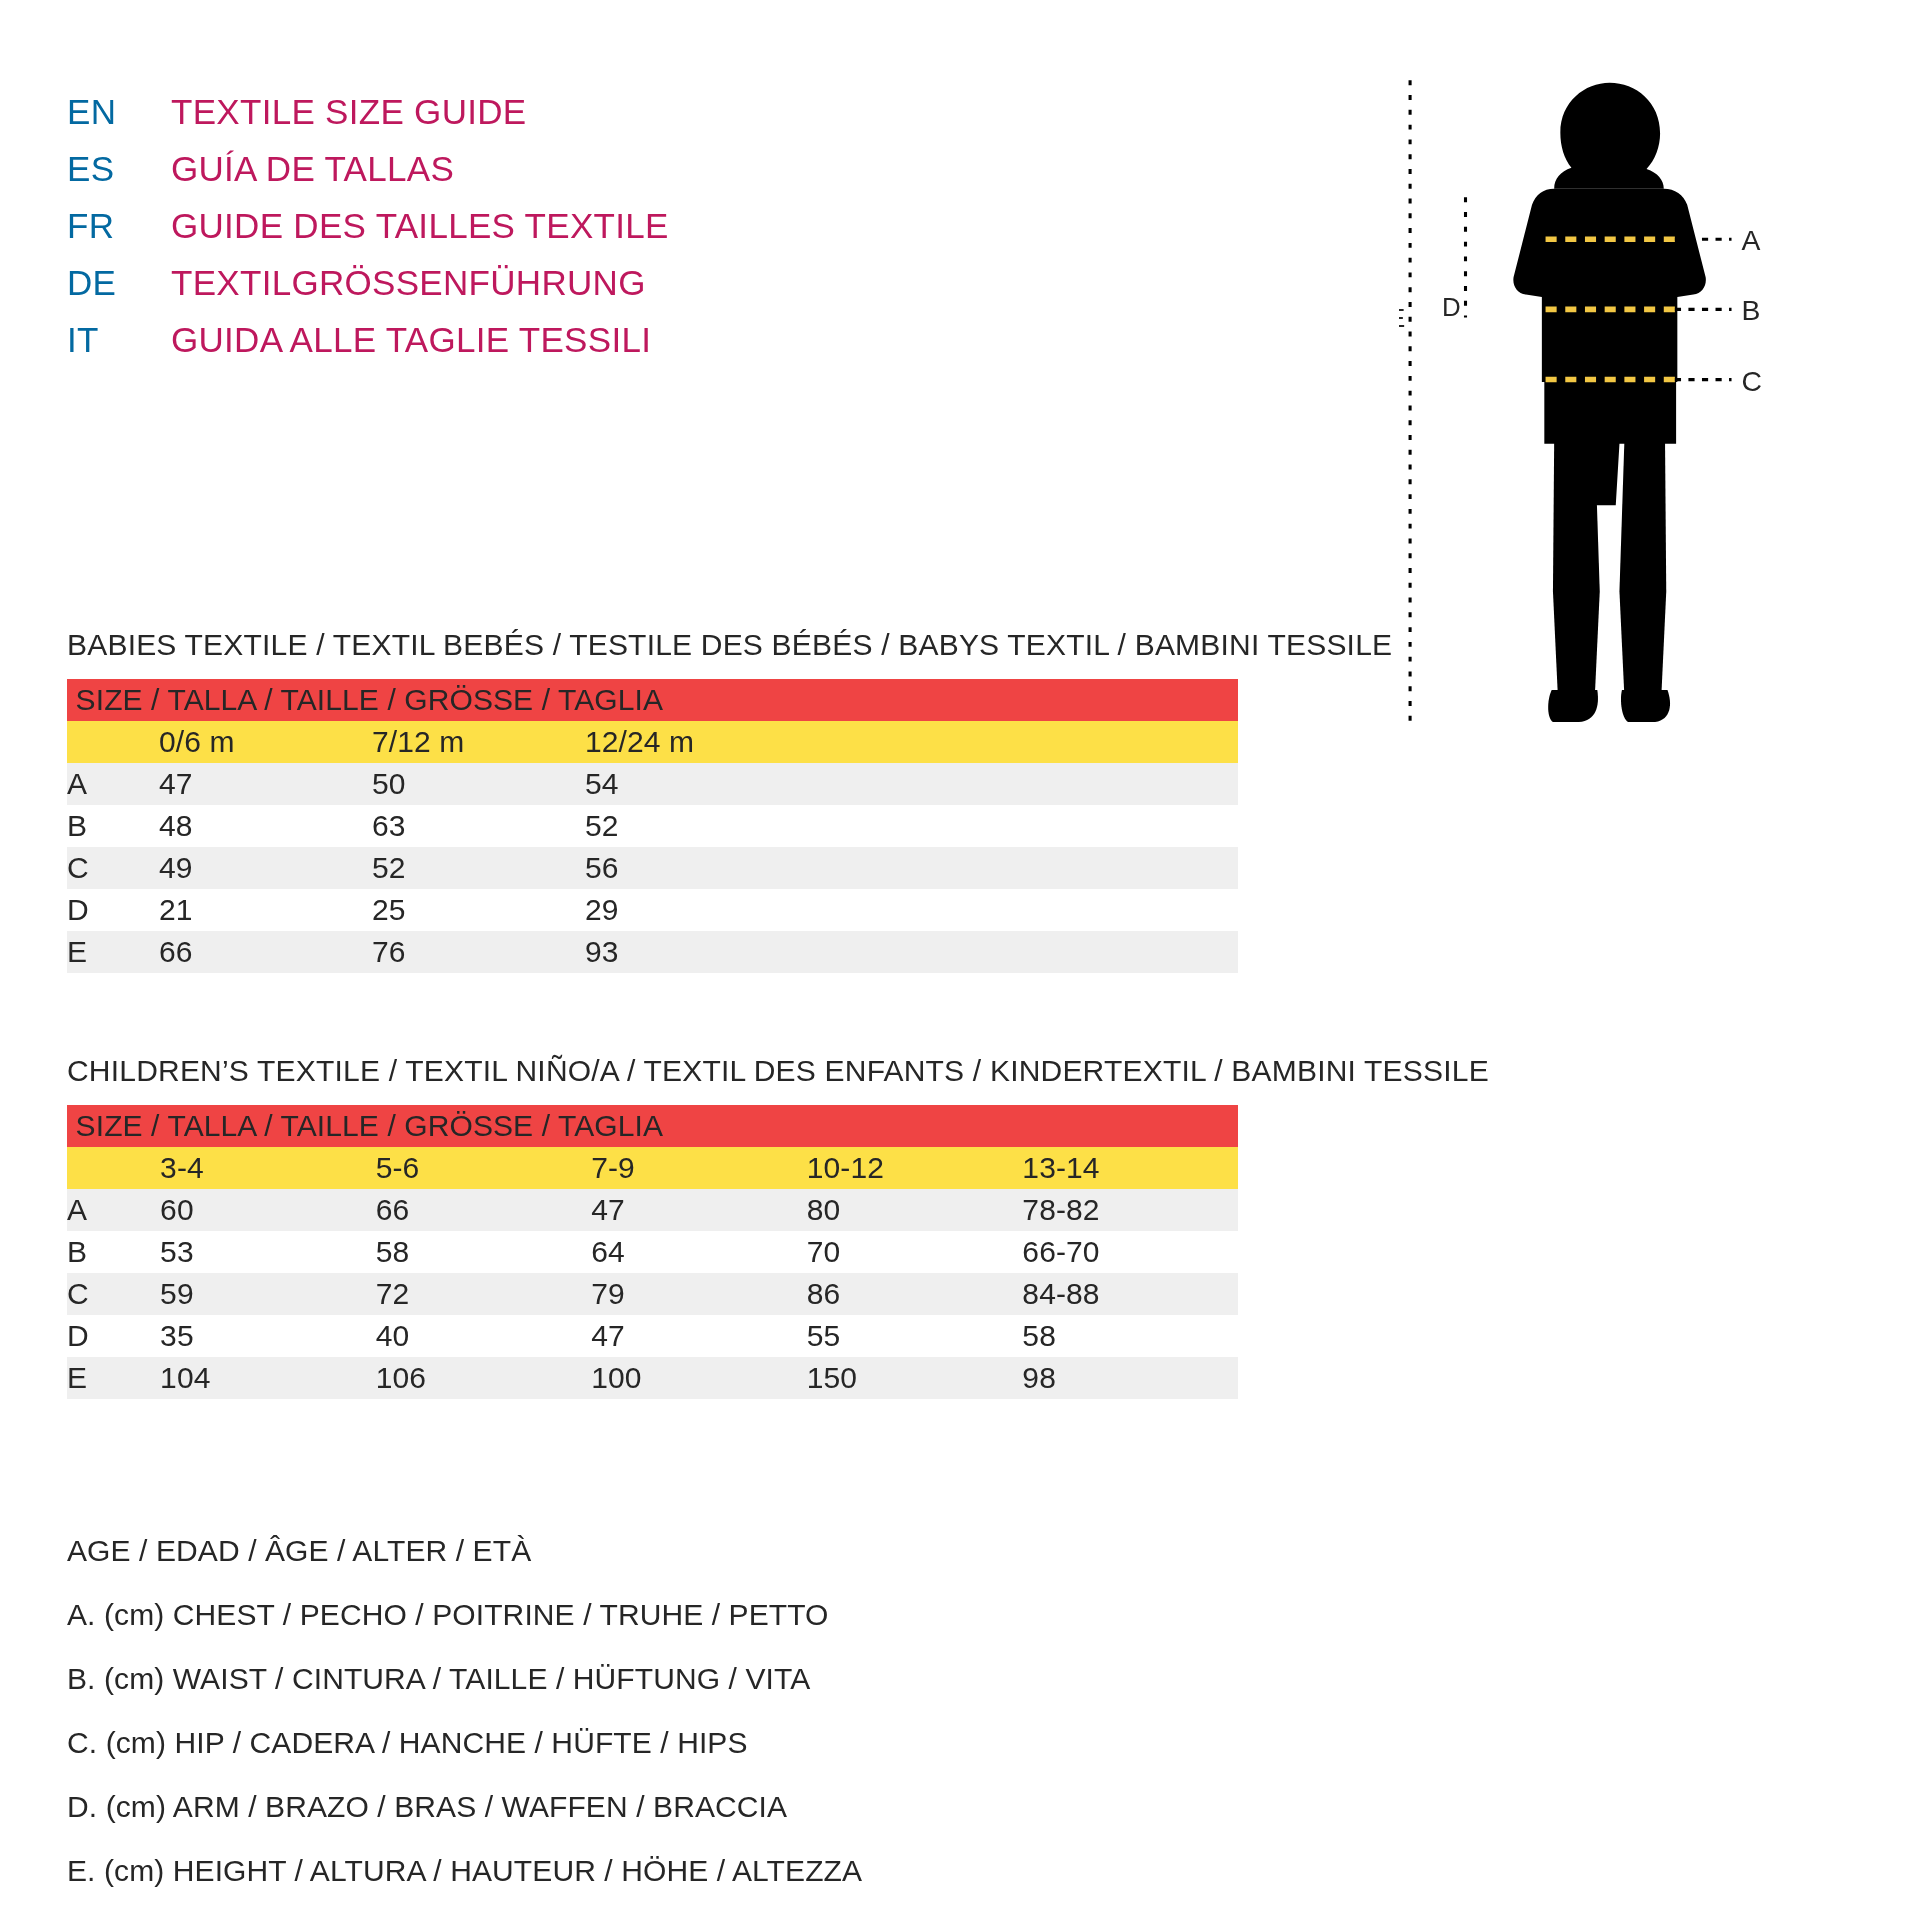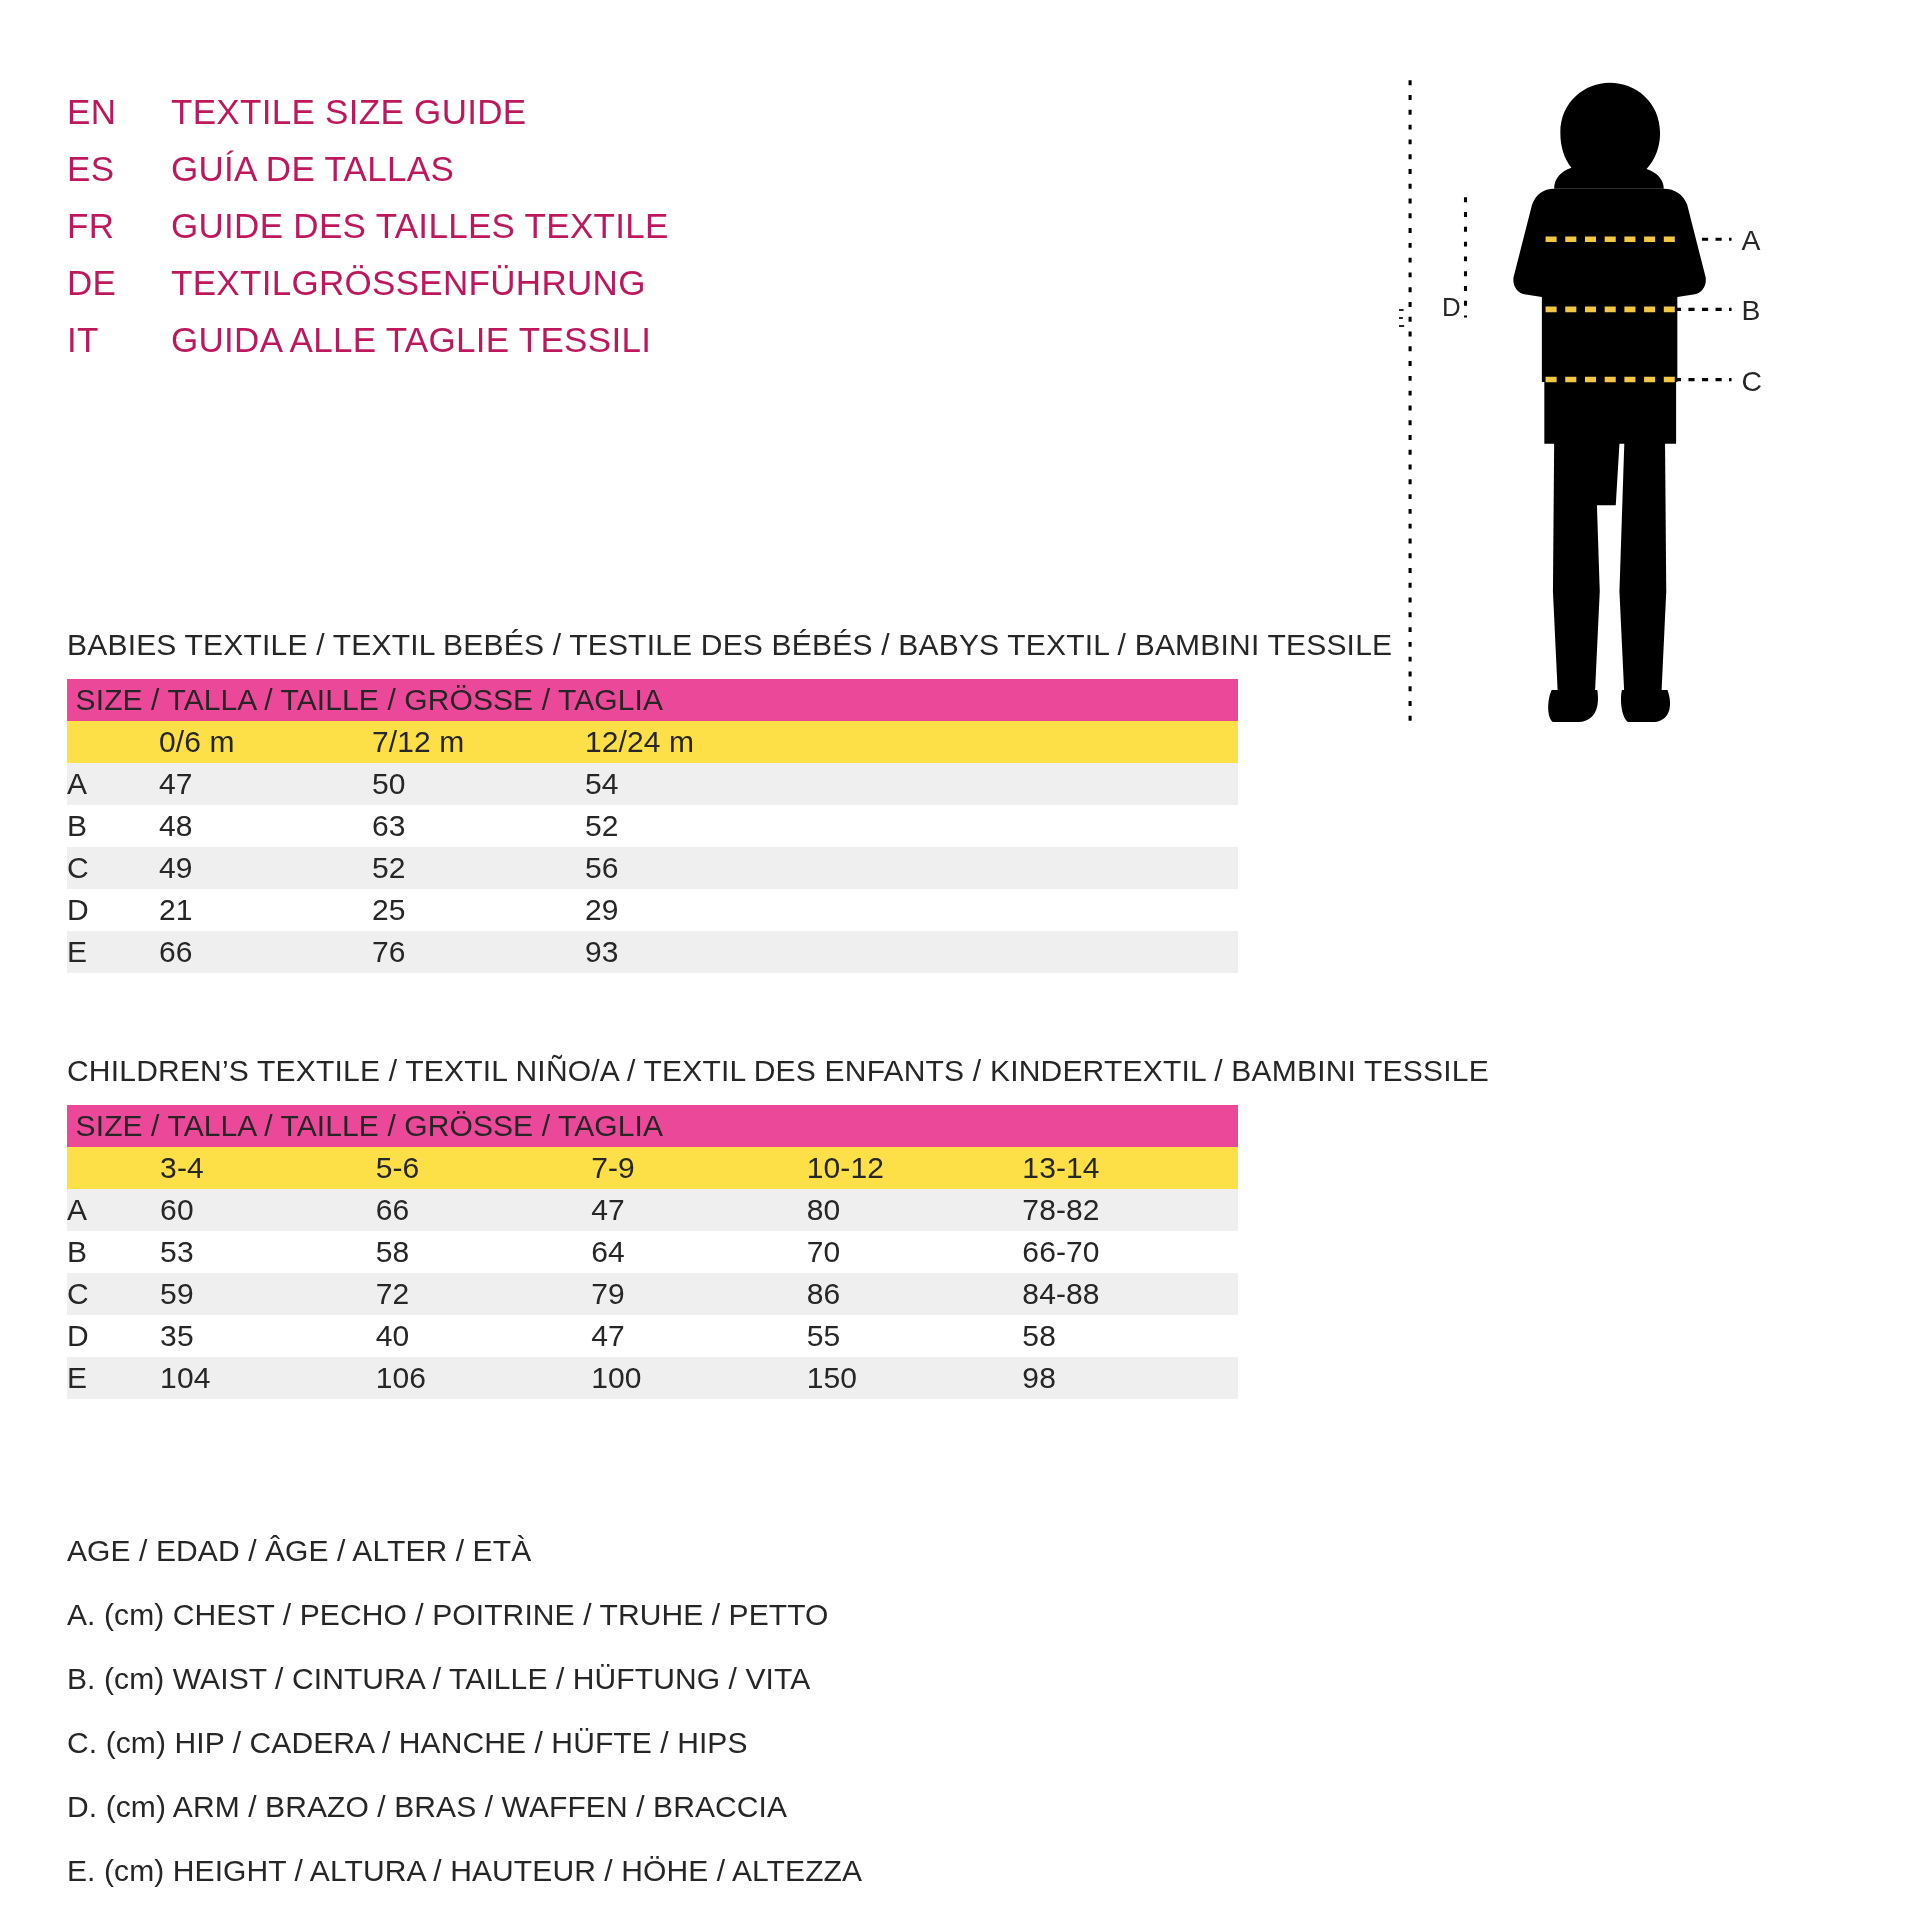--- a/index.html
+++ b/index.html
@@ -26,21 +26,21 @@
   }
   .title-row {
     display: flex;
     align-items: baseline;
     height: 57px;
   }
   .title-lang {
     width: 104px;
     font-size: 35px;
     letter-spacing: 0.3px;
-    color: #be185d;
+    color: #0369a1;
   }
   .title-text {
     font-size: 35px;
     letter-spacing: 0.3px;
     color: #be185d;
     white-space: nowrap;
   }
 
   
   .figure {
@@ -78,21 +78,21 @@
     text-align: left;
     font-weight: normal;
     font-size: 30px;
     color: #262626;
     padding: 0;
     height: 42px;
     vertical-align: middle;
     letter-spacing: 0.1px;
   }
   .hdr-band td {
-    background: #ec4899;
+    background: #ef4444;
     height: 44px;
   }
   .hdr-band td.lbl {
     padding-left: 8.6px;
   }
   .row-cols td { background: #fde047; }
   .row-alt td { background: #efefef; }
   .row-white td { background: #ffffff; }
 
   td.rowlabel {

